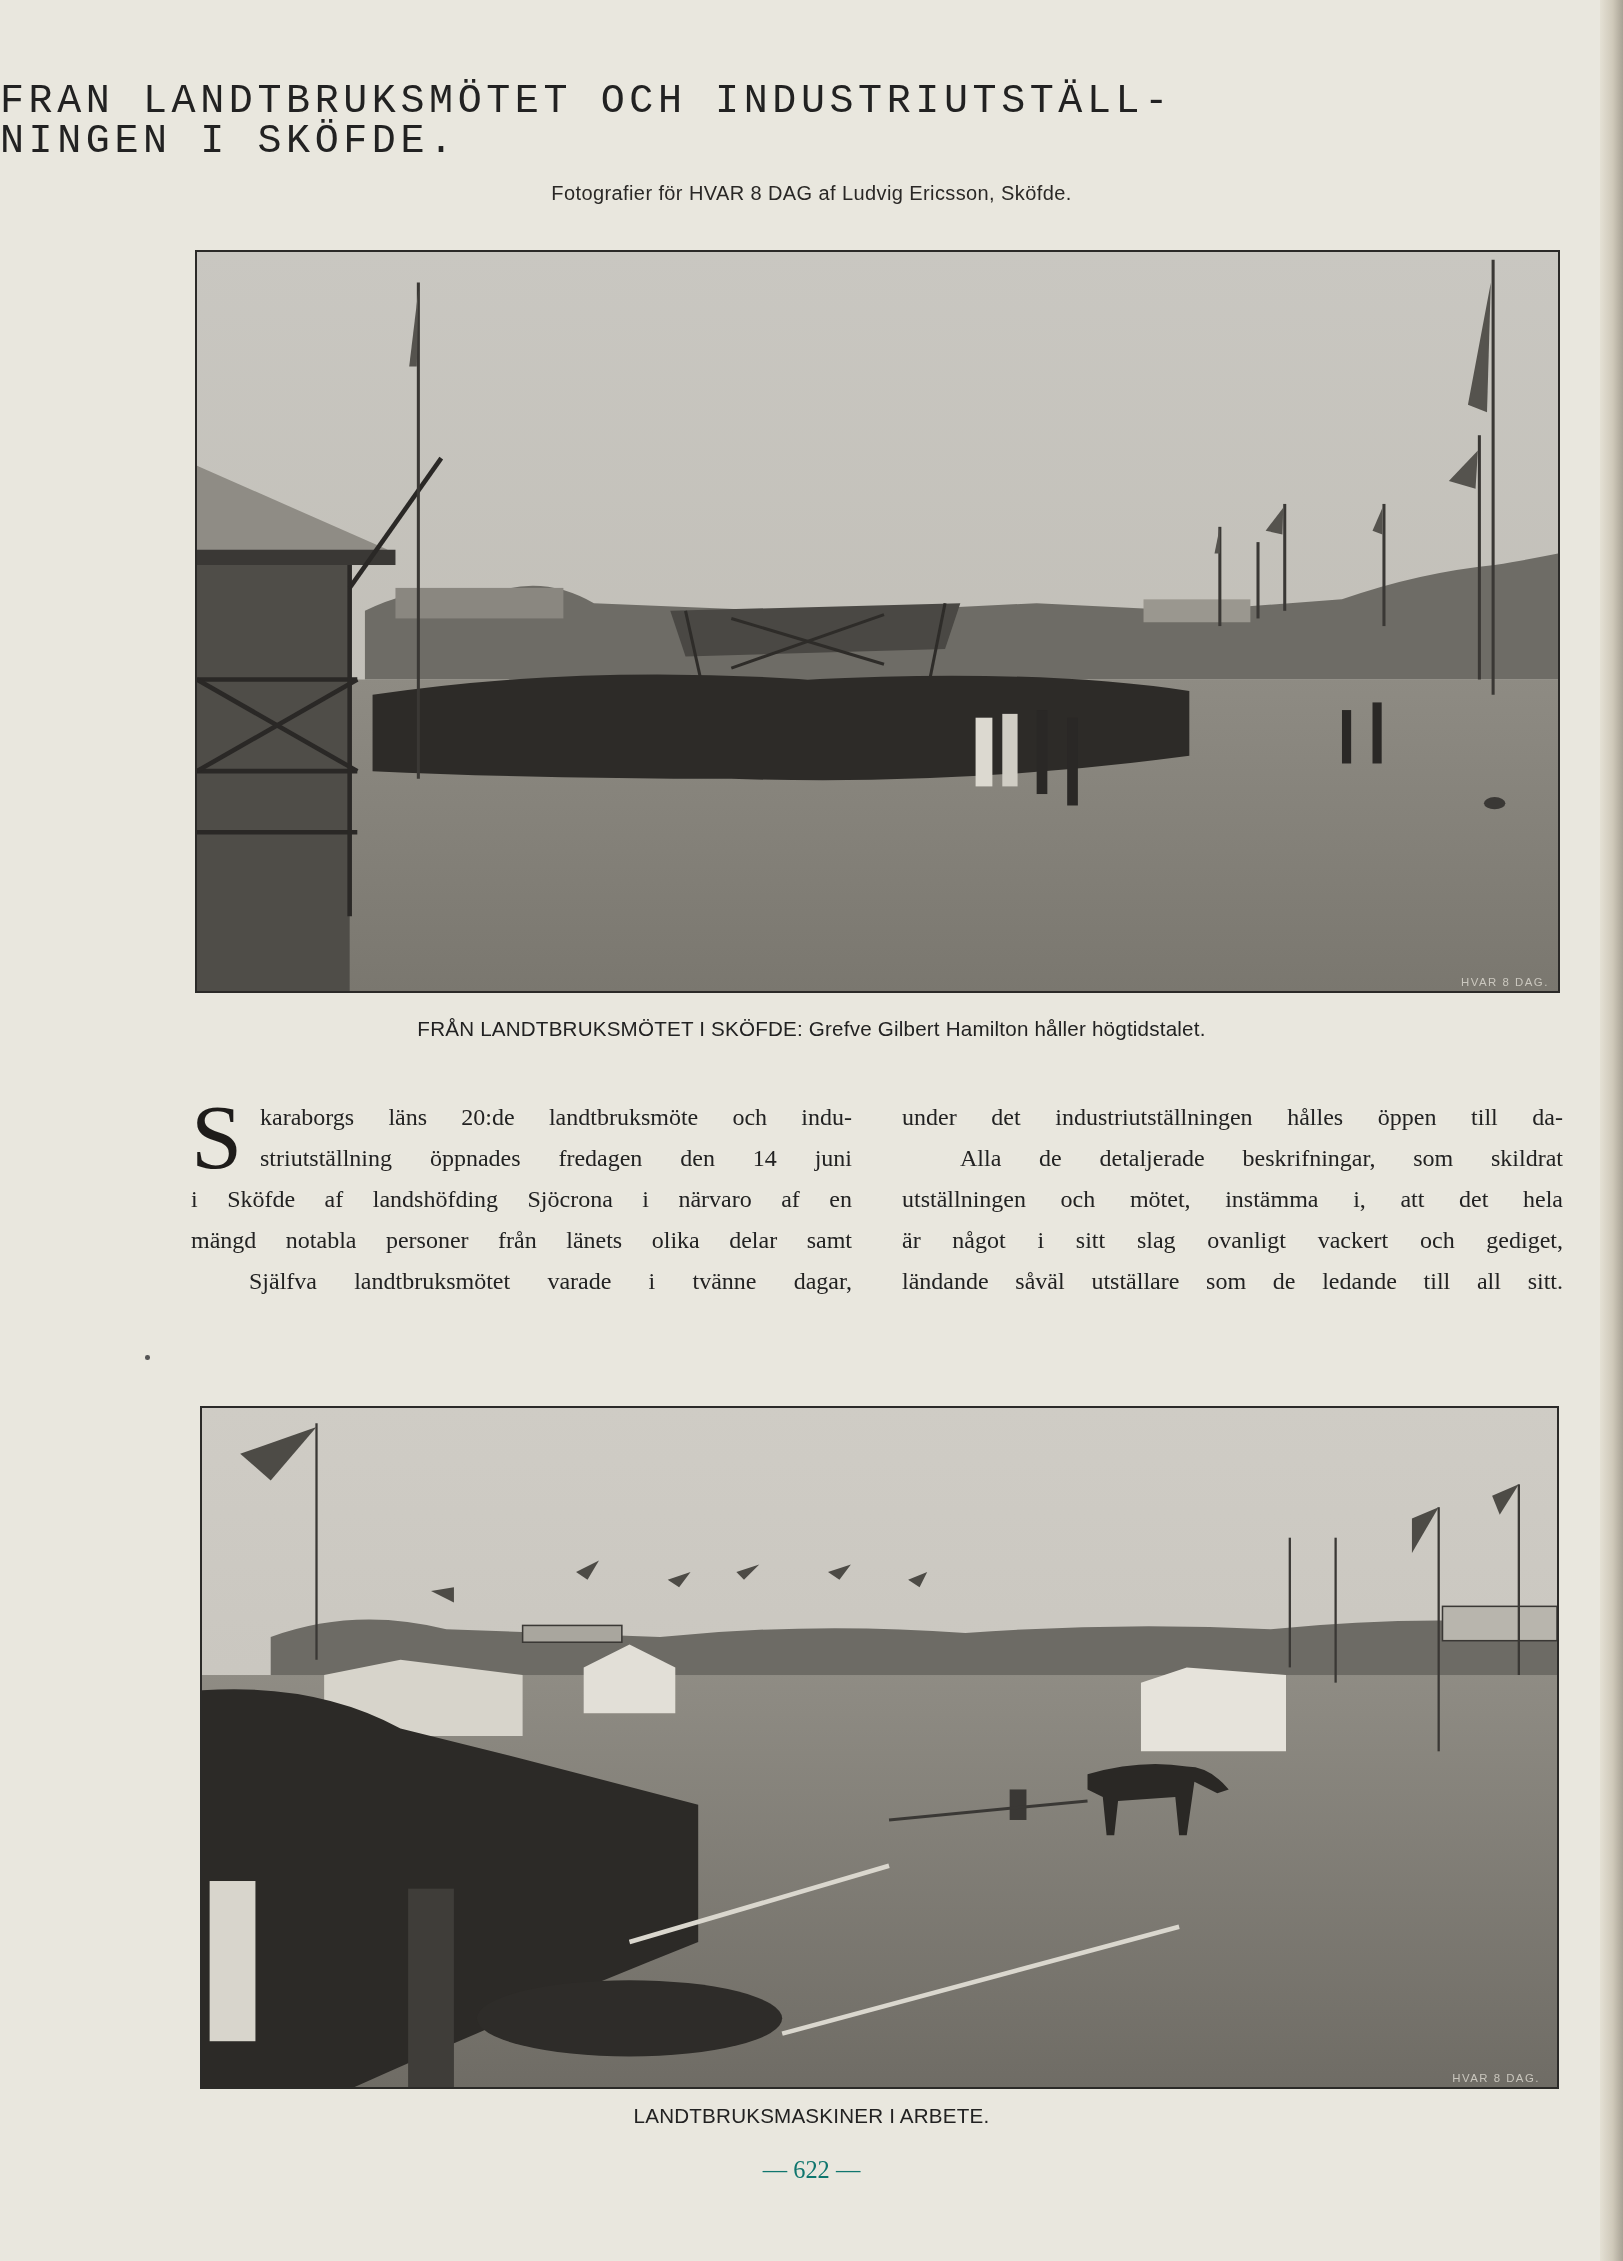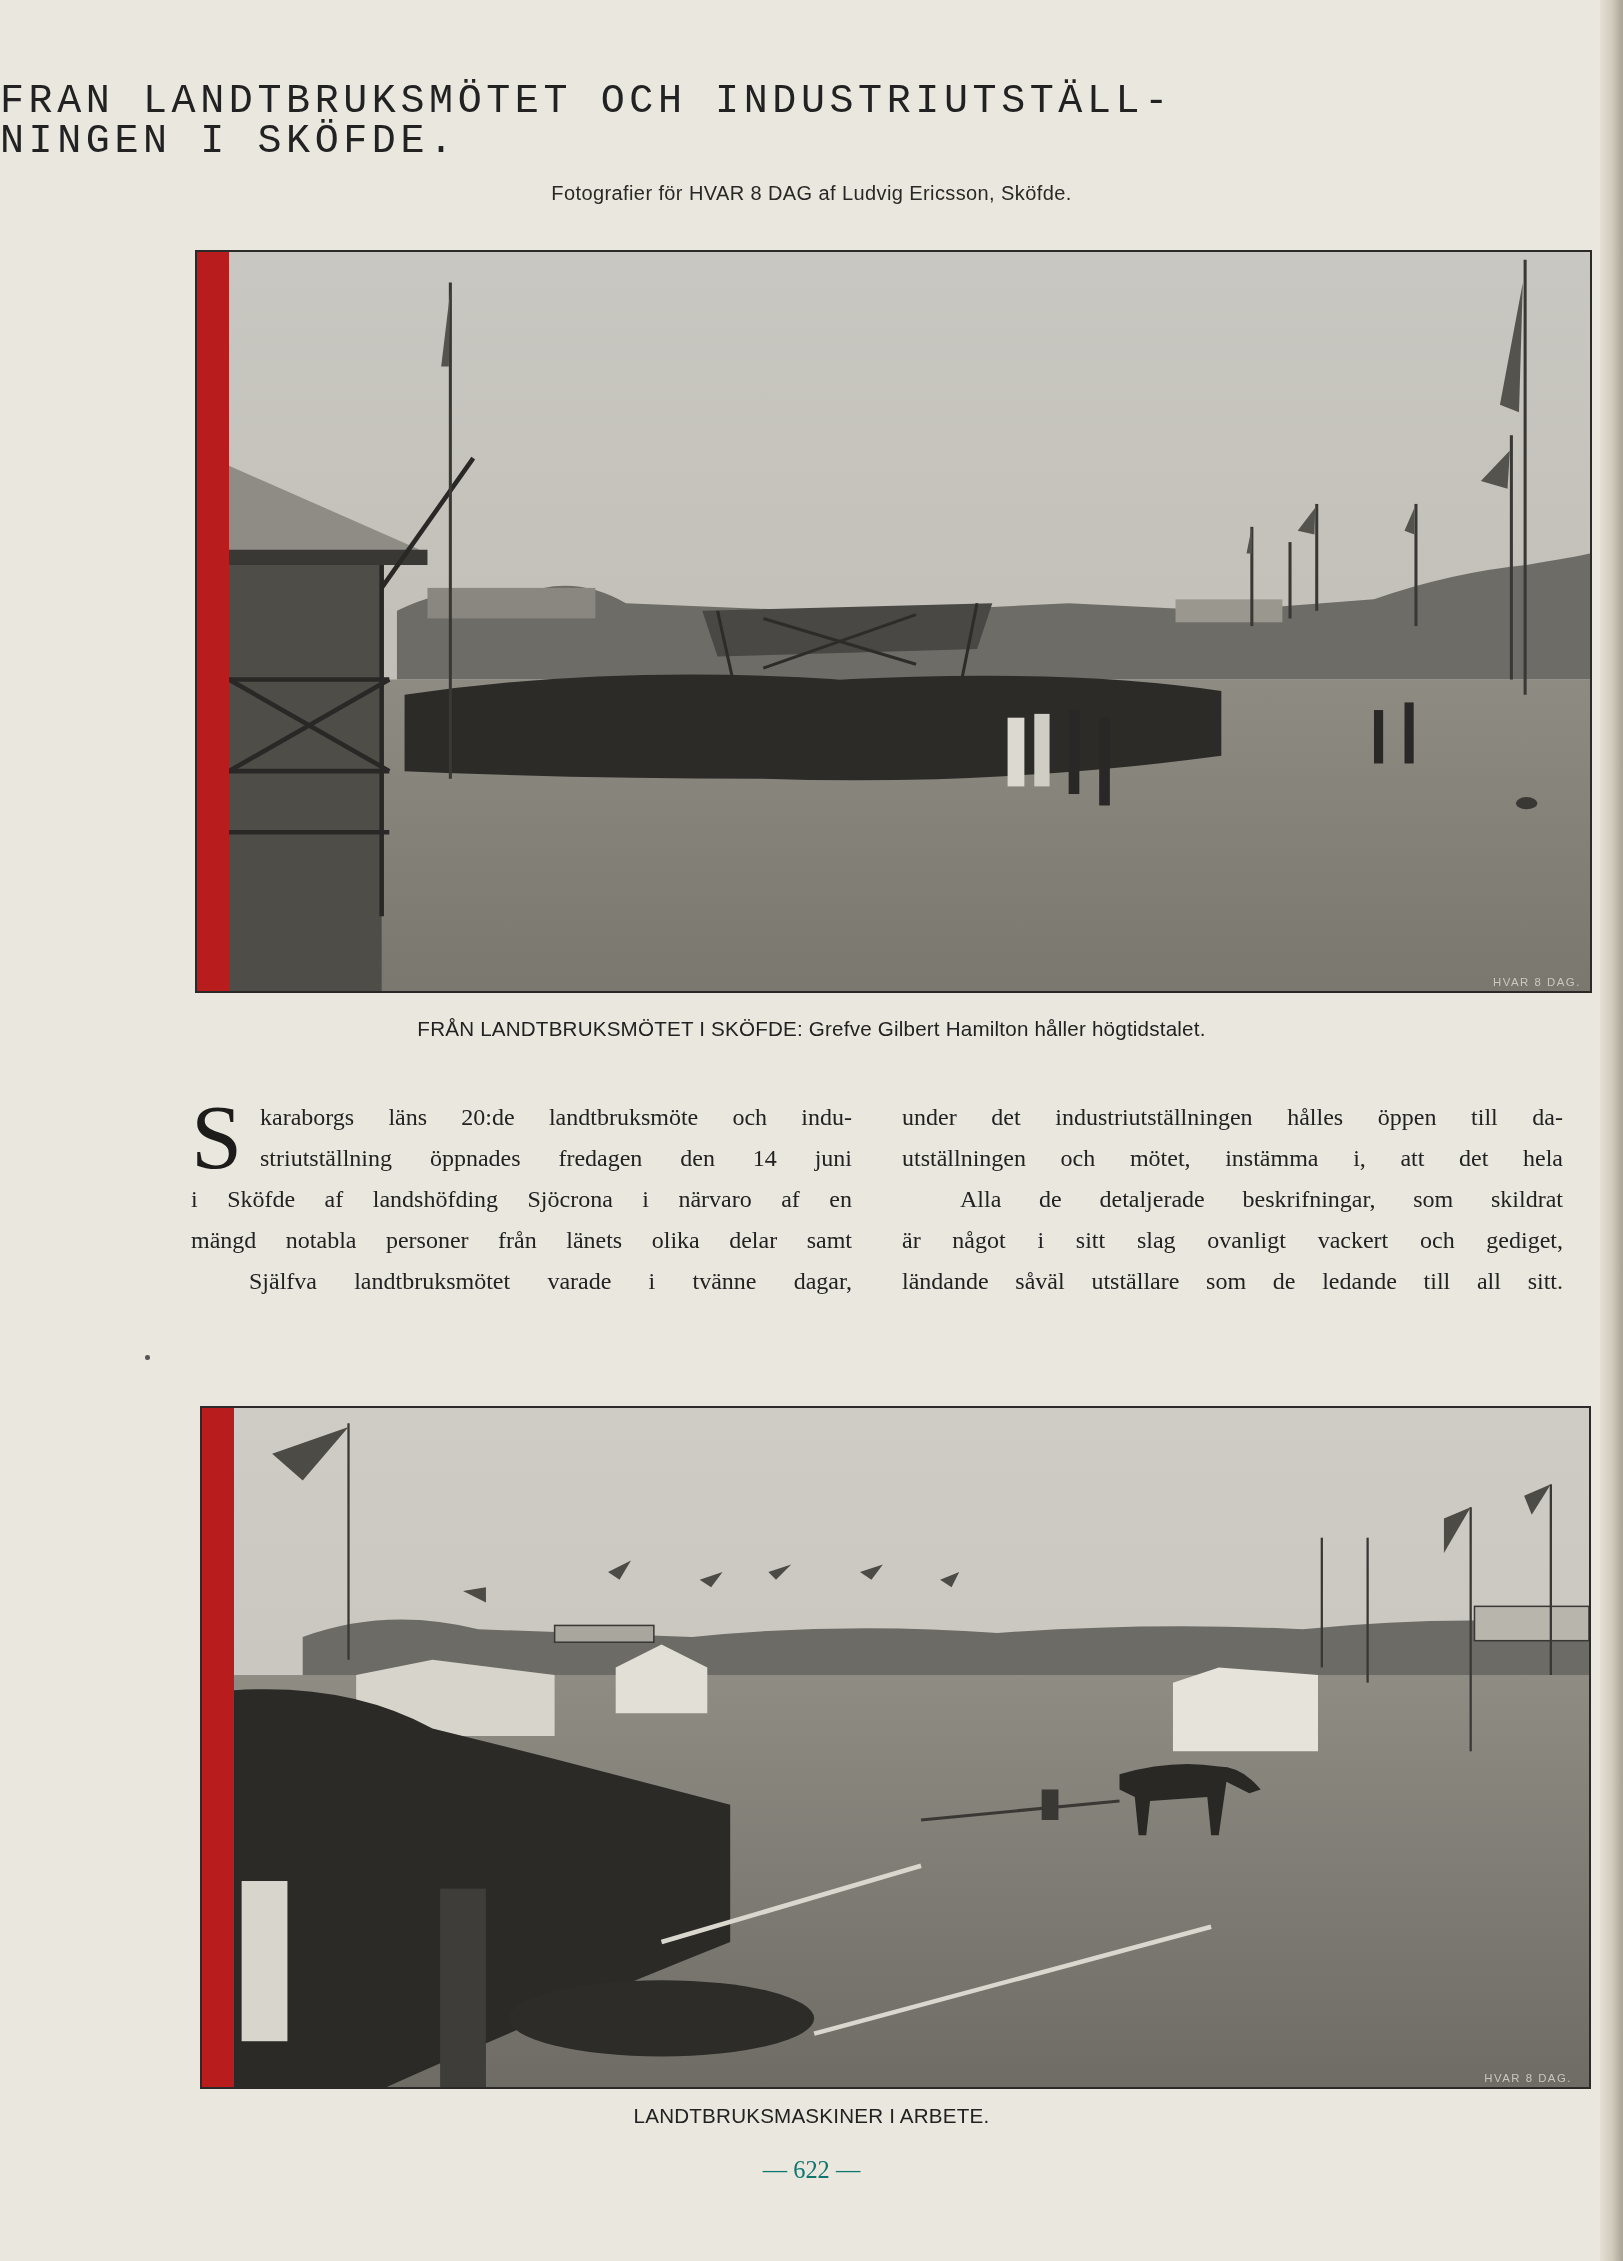--- a/index.html
+++ b/index.html
@@ -21,21 +21,20 @@
   .title.l1 { top: 79px; }
   .title.l2 { top: 119px; }
   .credit {
     position: absolute; top: 182px; left: 0; width: 1623px; text-align: center;
     font-family: "Liberation Sans", "DejaVu Sans", sans-serif; font-size: 20px; color: #2a2826;
     letter-spacing: 0.4px;
   }
   .photo {
     position: absolute; border: 2.3px solid #2b2a28; overflow: hidden;
     background: #b91c1c;
-    padding-left: 32px;
   }
   .photo svg { display: block; width: 100%; height: 100%; }
   .watermark {
     position: absolute; font-family: "Liberation Sans", "DejaVu Sans", sans-serif;
     font-size: 11.4px; color: #d9d6cd; letter-spacing: 1.5px; opacity: 0.85;
   }
   .caption {
     position: absolute; left: 0; width: 1623px; text-align: center;
     font-family: "Liberation Sans", "DejaVu Sans", sans-serif; font-size: 20.6px; color: #222;
     letter-spacing: 0.2px;
@@ -150,22 +149,22 @@
   <span class="dropcap">S</span>
   <span class="line dropcap-line">karaborgs läns 20:de landtbruksmöte och indu-</span>
   <span class="line dropcap-line">striutställning öppnades fredagen den 14 juni</span>
   <span class="line">i Sköfde af landshöfding Sjöcrona i närvaro af en</span>
   <span class="line">mängd notabla personer från länets olika delar samt</span>
   <span class="line indent">Själfva landtbruksmötet varade i tvänne dagar,</span>
 </div>
 
 <div class="col right">
   <span class="line">under det industriutställningen hålles öppen till da-</span>
+  <span class="line indent">Alla de detaljerade beskrifningar, som skildrat</span>
   <span class="line">utställningen och mötet, instämma i, att det hela</span>
-  <span class="line indent">Alla de detaljerade beskrifningar, som skildrat</span>
   <span class="line">är något i sitt slag ovanligt vackert och gediget,</span>
   <span class="line">ländande såväl utställare som de ledande till all sitt.</span>
 </div>
 
 <div class="spec" style="left:145px; top:1355px;"></div>
 
 <div class="photo" style="left:200px; top:1406px; width:1355px; height:679px;">
   <svg viewBox="0 0 1775 890" preserveAspectRatio="none">
     <defs>
       <linearGradient id="skyB" x1="0" y1="0" x2="0" y2="1">

